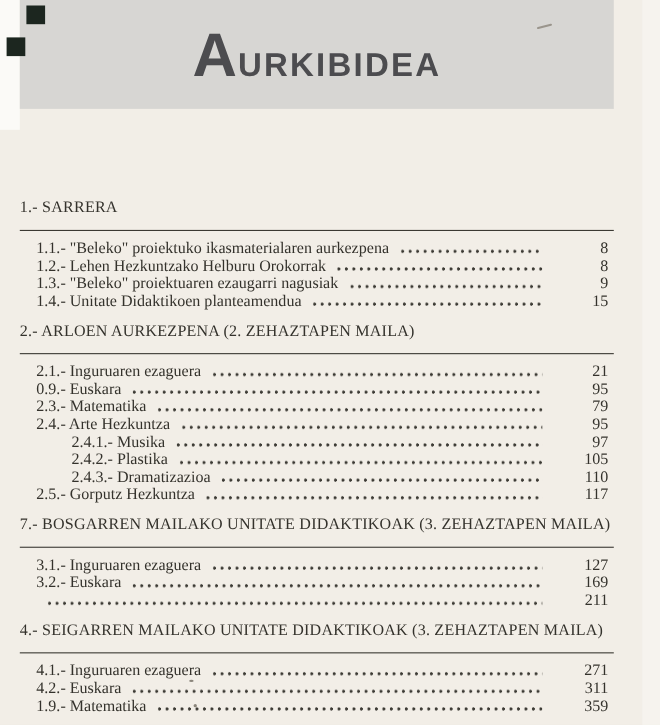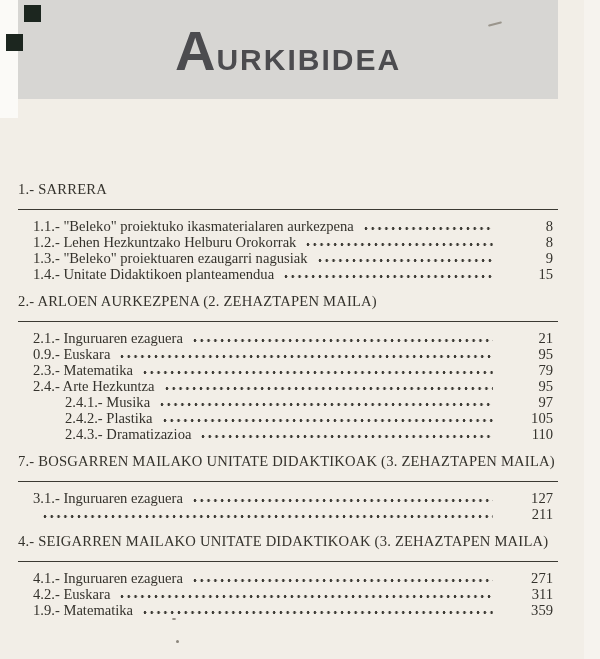--- a/index.html
+++ b/index.html
@@ -167,32 +167,42 @@
     <span class="leader"></span>
     <span class="entry-page">105</span>
   </div>
 
   <div class="entry sub">
     <span class="entry-label">2.4.3.- Dramatizazioa</span>
     <span class="leader"></span>
     <span class="entry-page">110</span>
   </div>
 
+  <div class="entry">
+    <span class="entry-label">2.5.- Gorputz Hezkuntza</span>
+    <span class="leader"></span>
+    <span class="entry-page">117</span>
+  </div>
 </div>
   </div>
 
   <div class="section">
     <div class="section-heading">7.- BOSGARREN MAILAKO UNITATE DIDAKTIKOAK (3. ZEHAZTAPEN MAILA)</div>
     <div class="entries">
   <div class="entry">
     <span class="entry-label">3.1.- Inguruaren ezaguera</span>
     <span class="leader"></span>
     <span class="entry-page">127</span>
   </div>
 
+  <div class="entry">
+    <span class="entry-label">3.2.- Euskara</span>
+    <span class="leader"></span>
+    <span class="entry-page">169</span>
+  </div>
 
   <div class="entry">
     <span class="leader"></span>
     <span class="entry-page">211</span>
   </div>
 </div>
   </div>
 
   <div class="section">
     <div class="section-heading">4.- SEIGARREN MAILAKO UNITATE DIDAKTIKOAK (3. ZEHAZTAPEN MAILA)</div>

